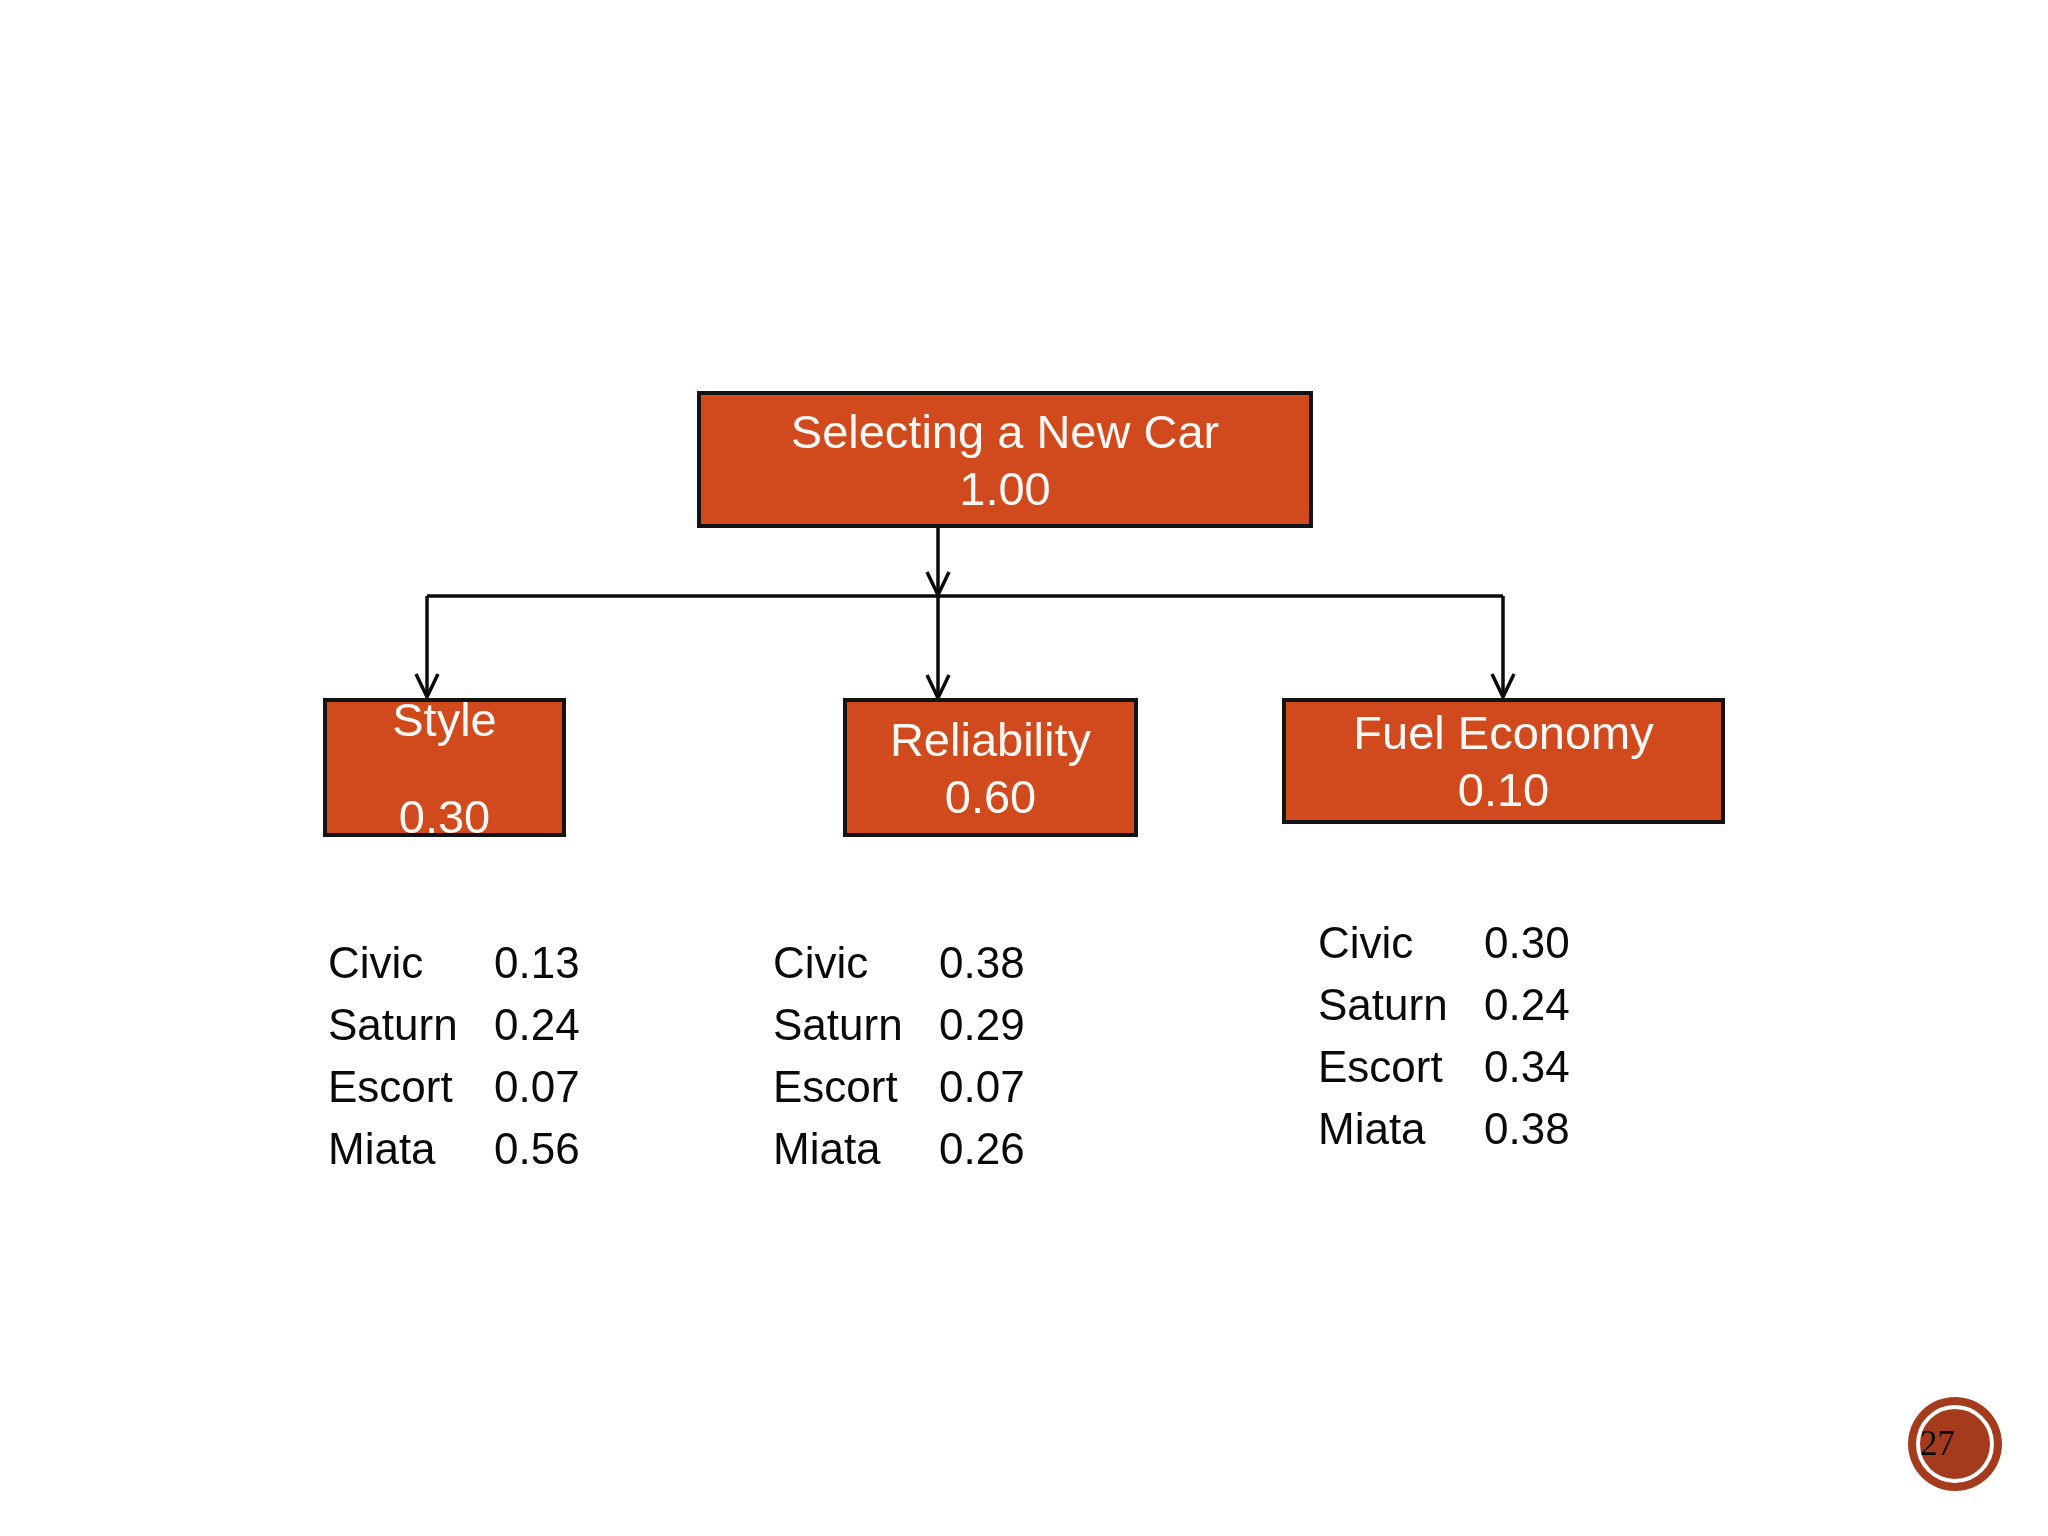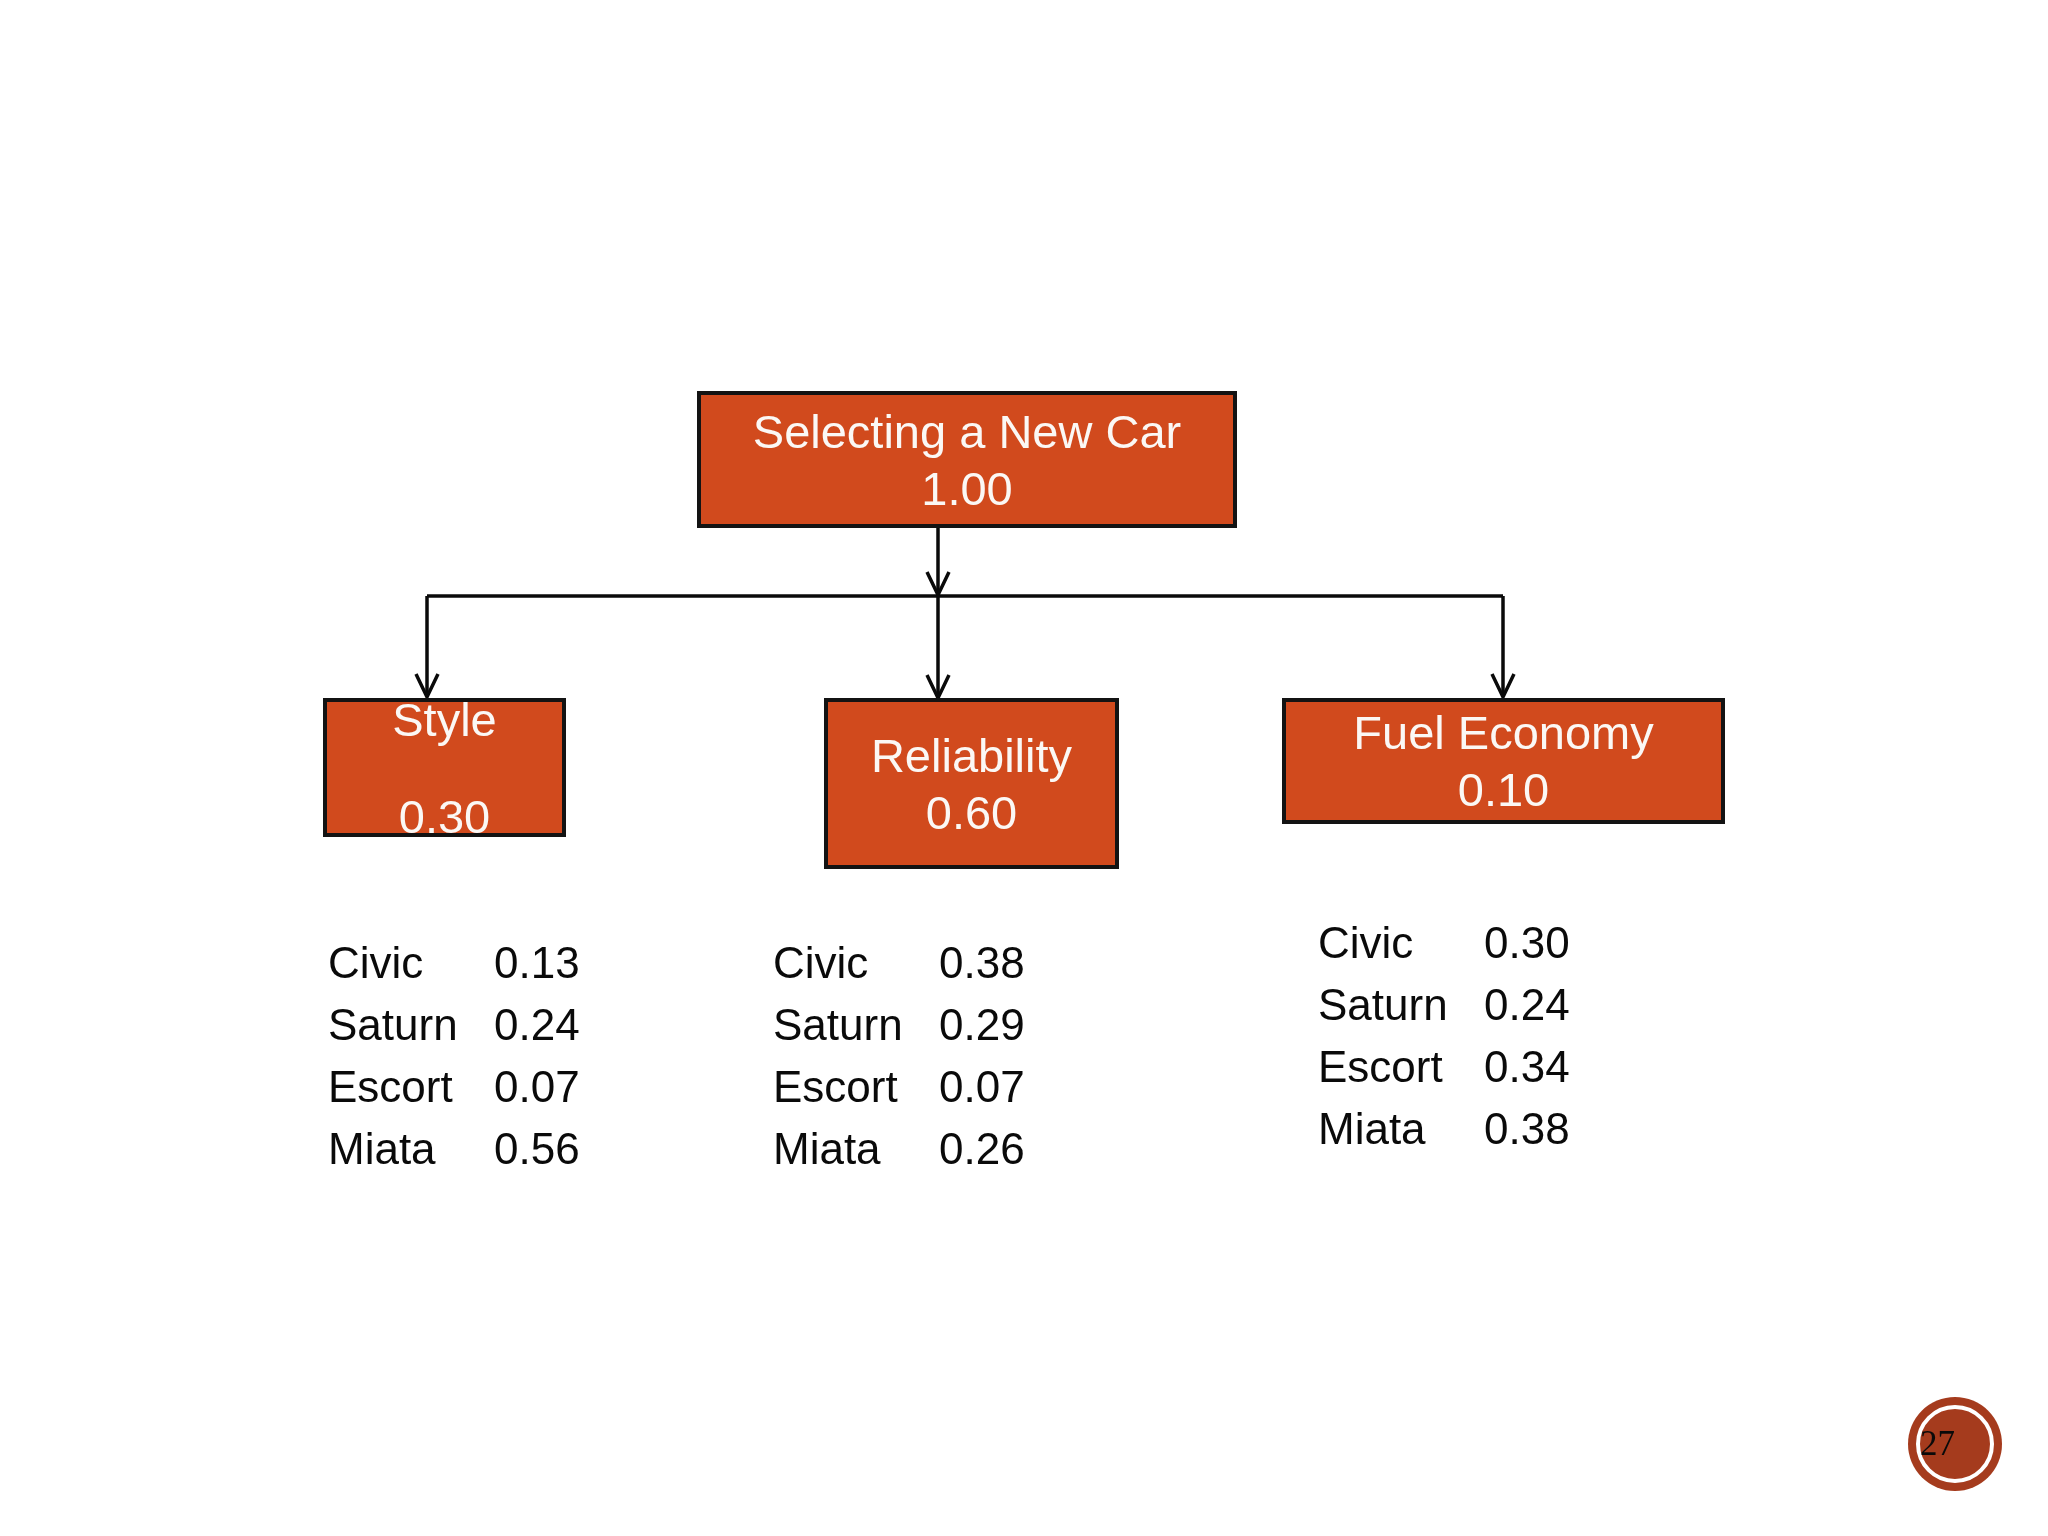--- a/index.html
+++ b/index.html
@@ -29,23 +29,23 @@
     color: var(--node-text, #fbf8f5);
     display: flex;
     flex-direction: column;
     align-items: center;
     justify-content: center;
     font-size: 47px;
     line-height: 57px;
     text-align: center;
     white-space: nowrap;
   }
-  .node-root       { left: 697px;  top: 391px; width: 540px; height: 137px; }
+  .node-root       { left: 697px;  top: 391px; width: 616px; height: 137px; }
   .node-style      { left: 323px;  top: 698px; width: 243px; height: 139px; gap: 40px; }
-  .node-reliability{ left: 824px;  top: 698px; width: 295px; height: 171px; }
+  .node-reliability{ left: 843px;  top: 698px; width: 295px; height: 139px; }
   .node-fuel       { left: 1282px; top: 698px; width: 443px; height: 126px; }
   .alts {
     position: absolute;
     color: var(--list-text, #000);
     font-size: 44px;
     line-height: 62px;
     white-space: nowrap;
   }
   .alts-style      { left: 328px;  top: 932px; }
   .alts-reliability{ left: 773px;  top: 932px; }

